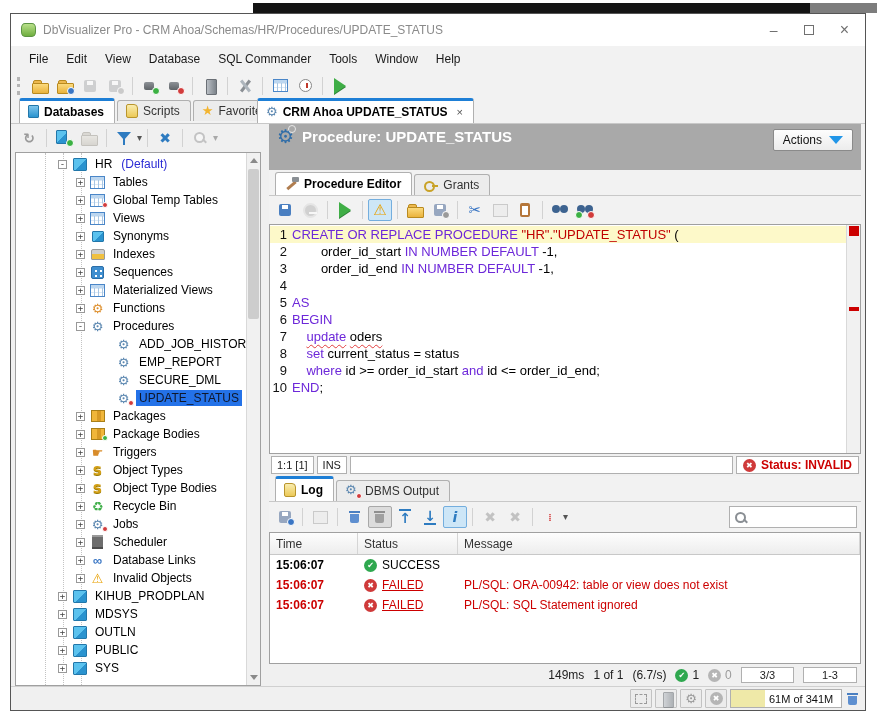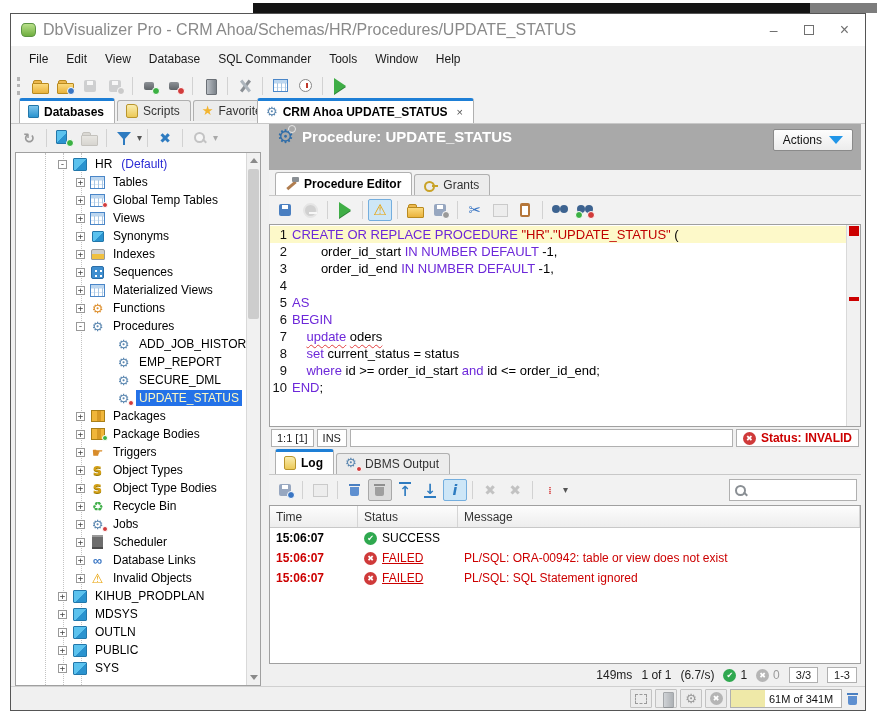--- a/index.html
+++ b/index.html
@@ -3,21 +3,21 @@
 <meta charset="utf-8">
 <style>
   *{margin:0;padding:0;box-sizing:border-box;font-family:"Liberation Sans","DejaVu Sans",sans-serif}
   html,body{width:877px;height:727px;background:#fff;overflow:hidden}
   .artifact{position:absolute;top:3px;left:253px;width:557px;height:10px;background:#141414}
   .artifact2{position:absolute;top:3px;left:810px;width:67px;height:10px;background:#7d7d7d}
   .win{position:absolute;left:10px;top:13px;width:856px;height:698px;background:#f0f0f0;border:1px solid #555;display:flex;flex-direction:column}
   
   .titlebar{height:32px;background:#fff;display:flex;align-items:center;padding:0 10px;flex:0 0 auto}
   .appicon{width:15px;height:14px;border-radius:4px/5px;background:linear-gradient(#b9e08a,#6fae3f);border:1px solid #5c9443;margin-right:7px}
-  .wtitle{font-size:16px;color:#8a8a8a;flex:1}
+  .wtitle{font-size:12px;color:#8a8a8a;flex:1}
   .wctl{display:flex;gap:26px;color:#707070;font-size:14px;margin-right:6px;align-items:center}
   .wctl span{cursor:default}
   .maxbox{width:10px;height:10px;border:1px solid #707070;display:inline-block}
   
   .menubar{height:26px;background:#f2f2f2;display:flex;align-items:center;padding-left:10px;gap:2px;flex:0 0 auto}
   .menu-item{font-size:12px;color:#1a1a1a;padding:4px 8px}
   
   .toolbar{height:27px;background:#f2f2f2;display:flex;align-items:center;padding-left:4px;gap:1px;flex:0 0 auto}
   .grip{width:5px;height:18px;border-left:3px dotted #b5b5b5;margin:0 5px 0 2px}
   .tsep{width:1px;height:18px;background:#d2d2d2;margin:0 4px}
@@ -76,21 +76,21 @@
   .content{flex:1;display:flex;min-height:0;padding:0 4px}
   .left{width:246px;display:flex;flex-direction:column;flex:0 0 auto}
   .treebar{height:28px;display:flex;align-items:center;gap:1px;padding-left:2px;flex:0 0 auto}
   .tree{flex:1;background:#fff;border:1px solid #a0a0a0;position:relative;overflow:hidden;padding-top:2px}
   .vguide{position:absolute;top:0;bottom:0;border-left:1px dotted #c3c3c3}
   .ti{display:flex;align-items:center;height:18px;font-size:12px;color:#000;position:relative;white-space:nowrap}
   .ti .exp{width:9px;height:9px;border:1px solid #999;background:#fff;font-size:9px;line-height:7px;text-align:center;color:#444;margin-right:4px;flex:0 0 auto;font-family:"DejaVu Sans Mono",monospace}
   .ti .exp:empty{border:none;background:transparent}
   .ti .tic{width:17px;display:inline-flex;justify-content:center;margin-right:4px;flex:0 0 auto;position:relative}
   .ti .tl{padding:1px 3px}
-  .ti.sel .tl{background:#2472e8;color:#fef9c3}
+  .ti.sel .tl{background:#2472e8;color:#0f172a}
   .sfx{color:#2b2bd4;margin-left:6px}
   .lv0{padding-left:42px}.lv1{padding-left:60px}.lv2{padding-left:86px}
   .gearg{color:#5b87b0;font-size:13px}
   .gearo{color:#dd8f2d;font-size:13px}
   .sY{color:#d4a017;font-weight:bold;font-size:13px;text-shadow:0 1px 0 #9a7a00;font-family:"DejaVu Sans",sans-serif}
   .warng{color:#e8a000;font-size:13px}
   .recg{color:#3fae49;font-size:13px;font-weight:bold}
   .handg{color:#d88c2a;font-size:13px}
   .linkg{color:#3a76c4;font-size:13px;font-weight:bold}
   .treescroll{position:absolute;right:0;top:0;bottom:0;width:14px;background:#f1f1f1;border-left:1px solid #d9d9d9}
@@ -127,32 +127,32 @@
   .sbox{border:1px solid #b0b0b0;background:#fff;font-size:11px;padding:1px 5px;height:18px;display:flex;align-items:center;color:#222}
   .sbox.grow{flex:1}
   .invbox{border:1px solid #b0b0b0;background:#fff;height:18px;display:flex;align-items:center;gap:5px;padding:0 6px;font-size:12px;color:#cc0000;font-weight:bold}
   .circ{width:13px;height:13px;border-radius:50%;display:inline-flex;align-items:center;justify-content:center;color:#fff;font-size:8px;flex:0 0 auto;font-family:"DejaVu Sans",sans-serif}
   .circ.red{background:#cf3a3a}.circ.green{background:#2fa84f}.circ.gray{background:#b5b5b5}
   
   .logtabs{height:26px;background:#f2f2f2;display:flex;align-items:flex-end;padding-left:6px;flex:0 0 auto;border-bottom:1px solid #c8c8c8}
   .logbar{height:30px;background:#f2f2f2;display:flex;align-items:center;gap:1px;padding:0 4px;flex:0 0 auto}
   .searchwrap{margin-left:auto;display:flex;align-items:center;border:1px solid #b0b0b0;background:#fff;height:22px;width:128px;padding-left:3px;gap:3px}
   .searchwrap input{border:none;outline:none;font-size:12px;width:100px;background:transparent}
-  .logtable{height:159px;background:#fff;border:1px solid #a0a0a0;overflow:hidden;flex:0 0 auto;font-size:12px}
+  .logtable{height:132px;background:#fff;border:1px solid #a0a0a0;overflow:hidden;flex:0 0 auto;font-size:12px}
   .lth{display:flex;height:22px;background:linear-gradient(#fdfdfd,#ededed);border-bottom:1px solid #c8c8c8;color:#333;align-items:center}
   .lth .c{padding:0 6px;border-right:1px solid #d5d5d5;height:100%;display:flex;align-items:center}
   .ltr{display:flex;height:20px;align-items:center}
   .c1{width:88px;flex:0 0 auto}.c2{width:100px;flex:0 0 auto}.c3{flex:1}
   .ltr .c{padding:0 6px;display:flex;align-items:center;gap:5px}
   .ltr .time{font-weight:bold}
   .ltr.errr{color:#cc0000}
   .ltr.errr .stxt{text-decoration:underline}
   .logfooter{height:22px;background:#f0f0f0;display:flex;align-items:center;justify-content:flex-end;gap:9px;padding-right:4px;font-size:12px;color:#222;flex:0 0 auto}
   .fitem{display:flex;align-items:center;gap:4px}
-  .fbox{border:1px solid #b0b0b0;background:#fff;padding:1px 6px;font-size:11px}
+  .fbox{border:1px solid #b0b0b0;background:#fff;padding:1px 18px;font-size:11px}
   .cnt.dim{color:#9a9a9a}
   
   .statusbar{height:24px;background:#f0f0f0;border-top:1px solid #d0d0d0;display:flex;align-items:center;justify-content:flex-end;gap:3px;padding:0 6px;flex:0 0 auto}
   .sbicon{width:22px;height:19px;border:1px solid #c2c2c2;background:#ececec;display:flex;align-items:center;justify-content:center;border-radius:1px}
   .dashed{width:12px;height:10px;border:1px dashed #9a9a9a}
   .gearsb{color:#9a9a9a;font-size:13px}
   .mem{width:112px;height:19px;border:1px solid #b0b0b0;background:#fff;position:relative;font-size:11px;display:flex;align-items:center}
   .memfill{position:absolute;left:0;top:0;bottom:0;width:34px;background:#efe9a8}
   .memtext{position:relative;margin-left:38px;color:#111}
 </style>

